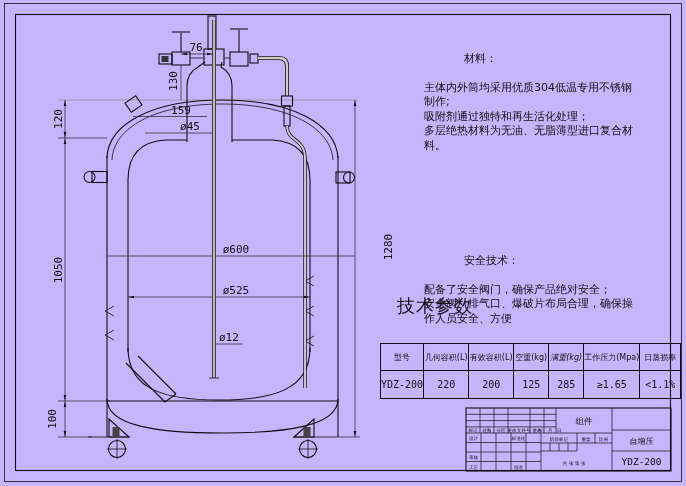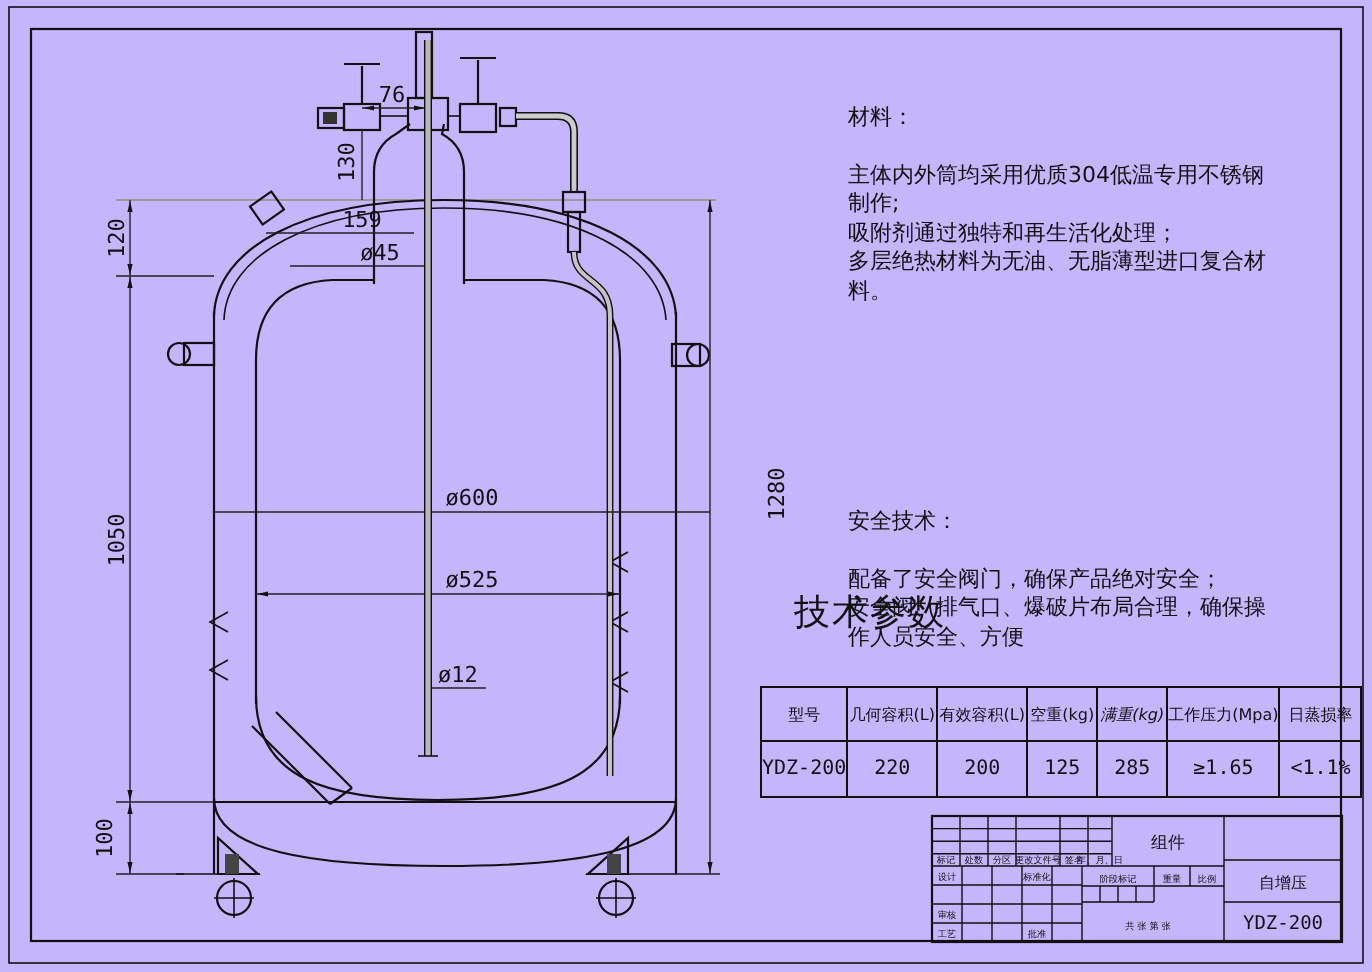--- a/index.html
+++ b/index.html
@@ -10,21 +10,21 @@
   .vt {fill:none;stroke:#111;stroke-width:0.8;}
   .d  {fill:none;stroke:#222;stroke-width:0.7;}
   .g  {fill:none;stroke:#9a9a9a;stroke-width:0.9;}
   .tb {fill:none;stroke:#111;stroke-width:0.7;}
   .arr{fill:#111;stroke:none;}
   text.dt {font-family:"DejaVu Sans Mono",monospace;font-size:11px;fill:#111;}
   text.tbt{font-family:"DejaVu Sans",sans-serif;font-size:4.6px;fill:#111;}
   text.tbm{font-family:"DejaVu Sans",sans-serif;fill:#111;}
   .notes-sec{position:absolute;left:424px;width:215px;font-size:11px;line-height:14.5px;
              white-space:pre-line;}
-  .notes-title{white-space:normal;}
+  .notes-title{white-space:normal;margin-left:40px;}
   #spec-title{position:absolute;left:397px;top:294px;font-size:18px;letter-spacing:1px;}
   #spec-wrap{position:absolute;left:380px;top:343px;}
   #spec-table{border-collapse:collapse;table-layout:fixed;}
   #spec-table th,#spec-table td{border:1px solid #111;text-align:center;vertical-align:middle;
       padding:0;overflow:hidden;white-space:nowrap;font-weight:normal;}
   #spec-table th{font-size:8px;height:26px;font-family:"DejaVu Sans",sans-serif;}
   #spec-table td{font-size:10px;height:27px;font-family:"DejaVu Sans Mono",monospace;}
   #spec-table th:nth-child(1){width:42px;} #spec-table th:nth-child(2){width:44px;}
   #spec-table th:nth-child(3){width:44px;} #spec-table th:nth-child(4){width:34px;}
   #spec-table th:nth-child(5){width:34px;font-style:italic;} #spec-table th:nth-child(6){width:54px;}

